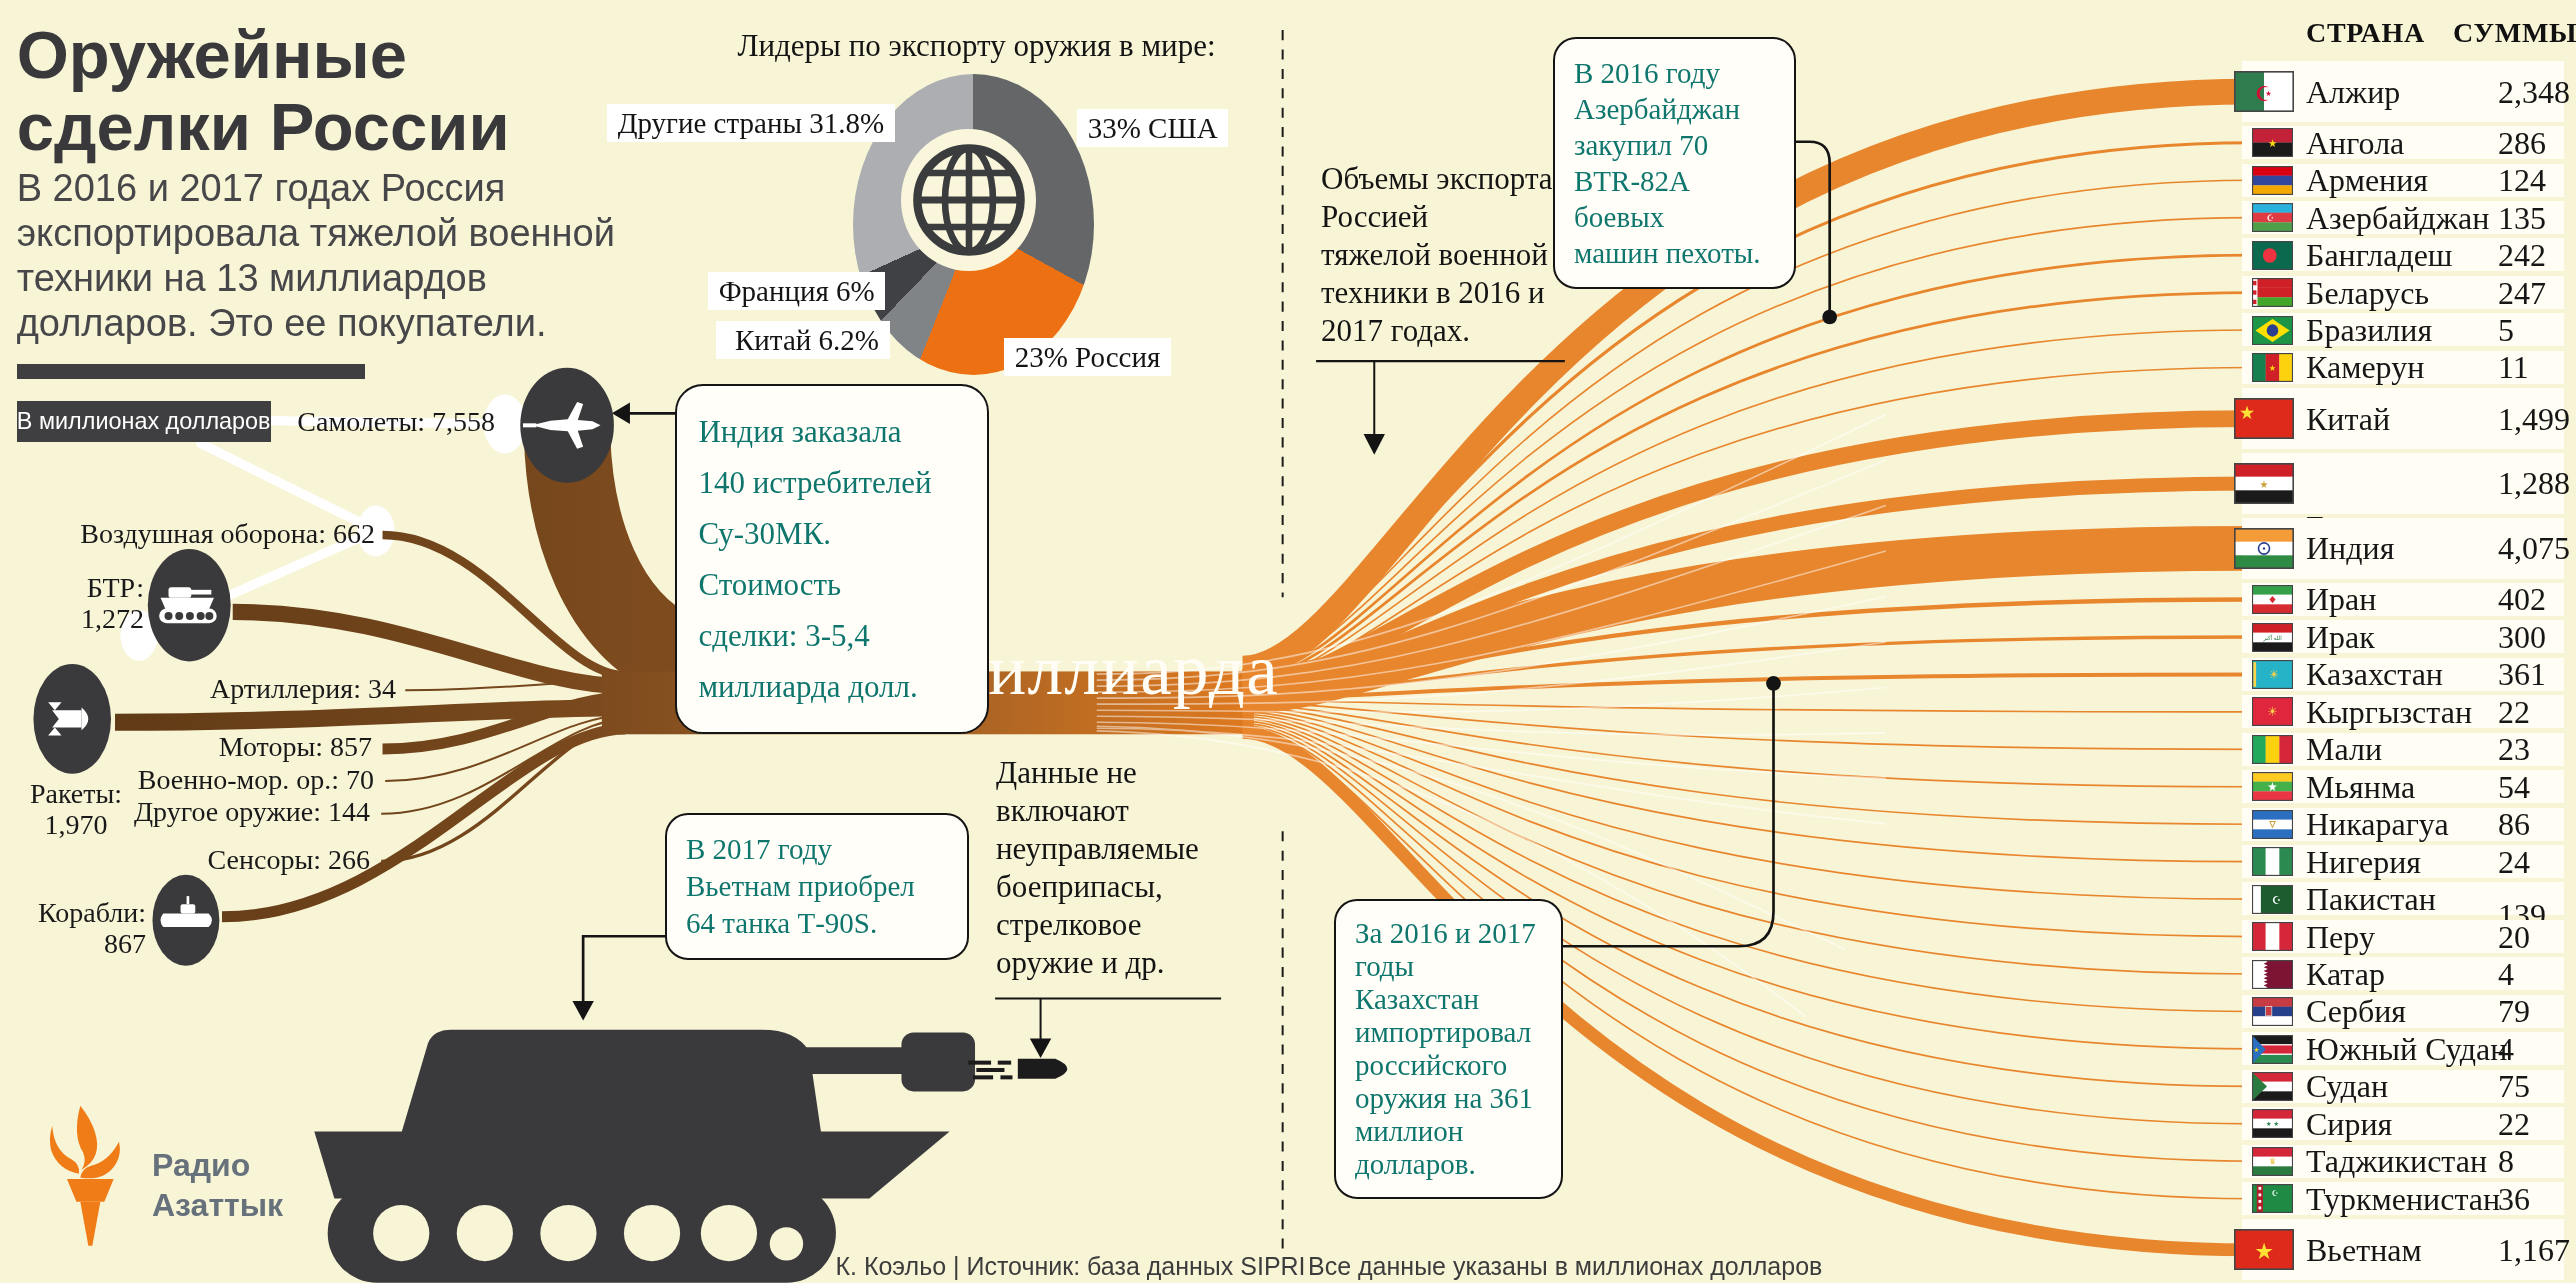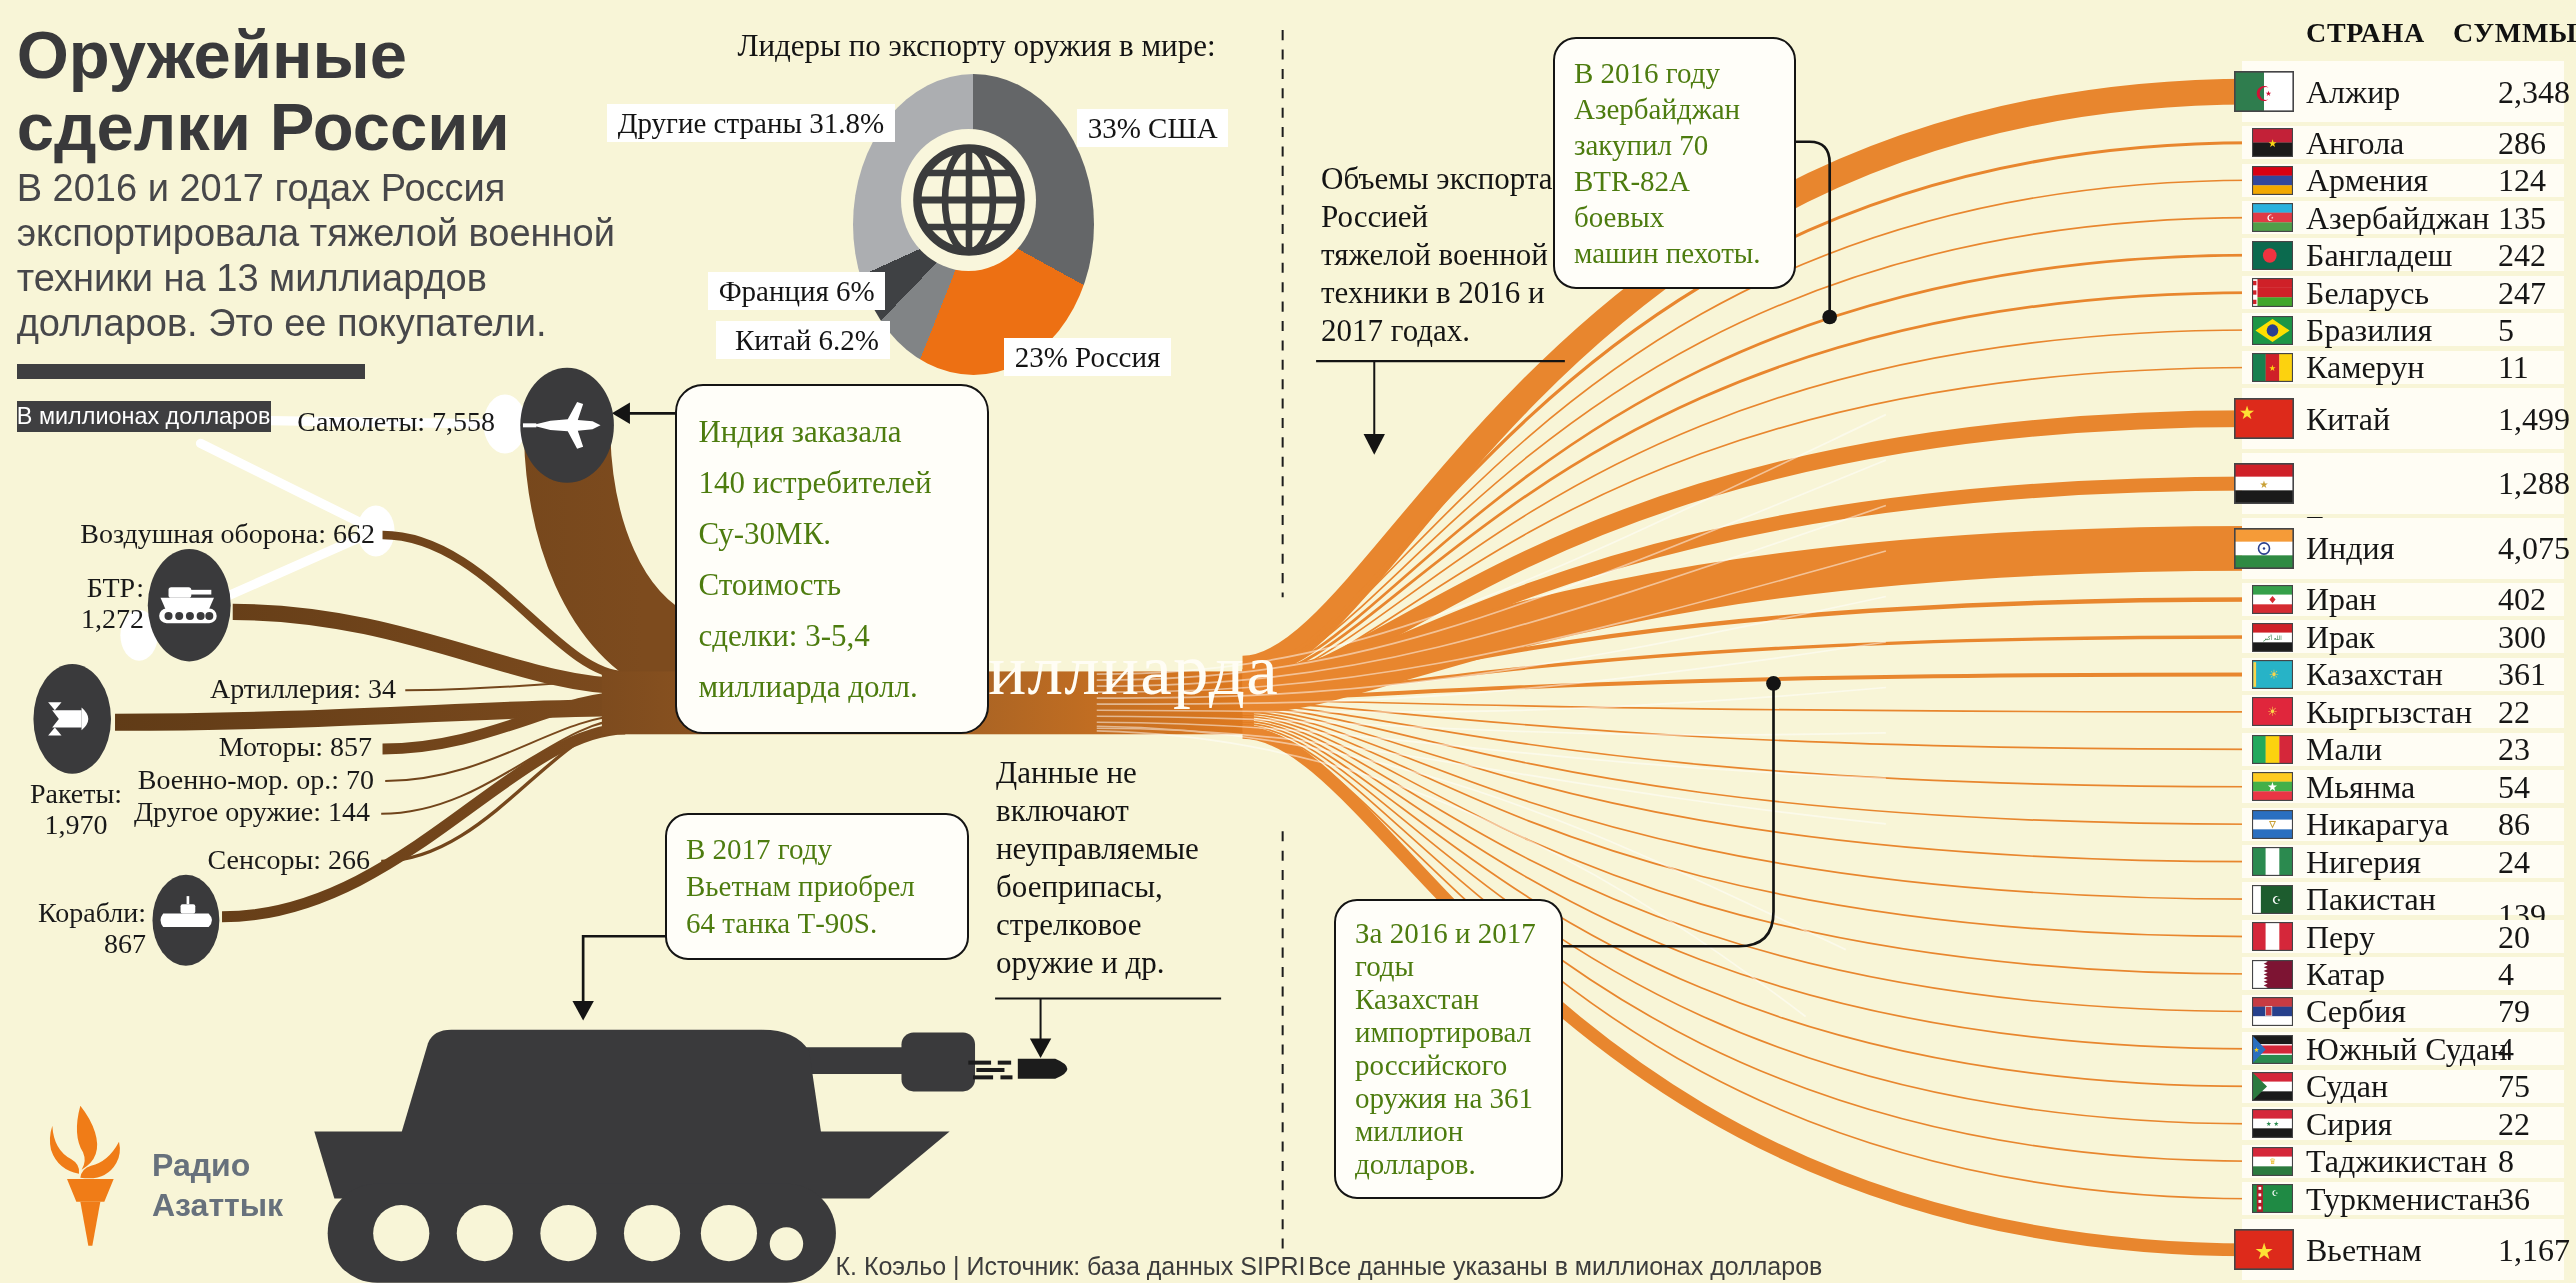--- a/index.html
+++ b/index.html
@@ -5,30 +5,30 @@
   html,body{margin:0;padding:0;}
   body{width:2576px;height:1284px;overflow:hidden;background:#f8f5d7;position:relative;
        font-family:"Liberation Sans","DejaVu Sans",sans-serif;}
   .abs{position:absolute;}
   svg.layer{position:absolute;left:0;top:0;}
   .serif{font-family:"Liberation Serif","DejaVu Serif",serif;}
   #title{left:16.7px;top:19px;font-size:67px;line-height:72px;font-weight:bold;color:#39393b;
          white-space:pre-line;letter-spacing:0px;}
   #subtitle{left:16.7px;top:166px;font-size:38px;line-height:45px;color:#47474a;white-space:pre-line;}
   #divider-bar{left:16.7px;top:364px;width:348px;height:14.7px;background:#3f3f41;}
-  #unit-box{left:16.7px;top:401px;width:254px;height:31px;background:#3f3f41;color:#fff;
+  #unit-box{left:16.7px;top:401px;width:254px;height:41px;background:#3f3f41;color:#fff;
             font-size:23.4px;display:flex;align-items:center;justify-content:center;}
   .cat-label{font-size:28px;line-height:31px;color:#191919;white-space:pre-line;}
   .t-right{text-align:right;}
   .t-center{text-align:center;}
   #donut{border-radius:50%;}
   #donut-hole{border-radius:50%;background:#f9f6dc;display:flex;align-items:center;justify-content:center;}
   .donut-label{background:#ffffff;padding:2.7px 10.7px;font-size:29px;color:#141414;white-space:nowrap;}
   #donut-title{font-size:31px;color:#141414;text-align:center;width:535px;}
-  .callout{background:#fffef9;border:2.7px solid #141414;border-radius:23px;color:#4d7c0f;
+  .callout{background:#fffef9;border:2.7px solid #141414;border-radius:23px;color:#0f766e;
            font-size:29px;line-height:36px;padding:16px 19px;white-space:pre-line;}
   #callout-india{font-size:31px;line-height:51px;border-radius:28px;padding:20px 21.4px;}
   #callout-vietnam{line-height:37px;}
   #total-label{left:683px;top:630px;font-size:71px;color:#fffdf5;letter-spacing:1.3px;
                font-weight:normal;white-space:nowrap;}
   .note-block{font-size:31px;line-height:38px;color:#141414;white-space:pre-line;}
   #table-header .th{position:absolute;font-size:28px;font-weight:bold;color:#111;letter-spacing:0.7px;}
   .trow-bg{position:absolute;background:#fffdf4;}
   .trow-name{position:absolute;font-size:32px;color:#161616;white-space:nowrap;}
   .trow-val{position:absolute;font-size:32px;color:#161616;white-space:nowrap;}

